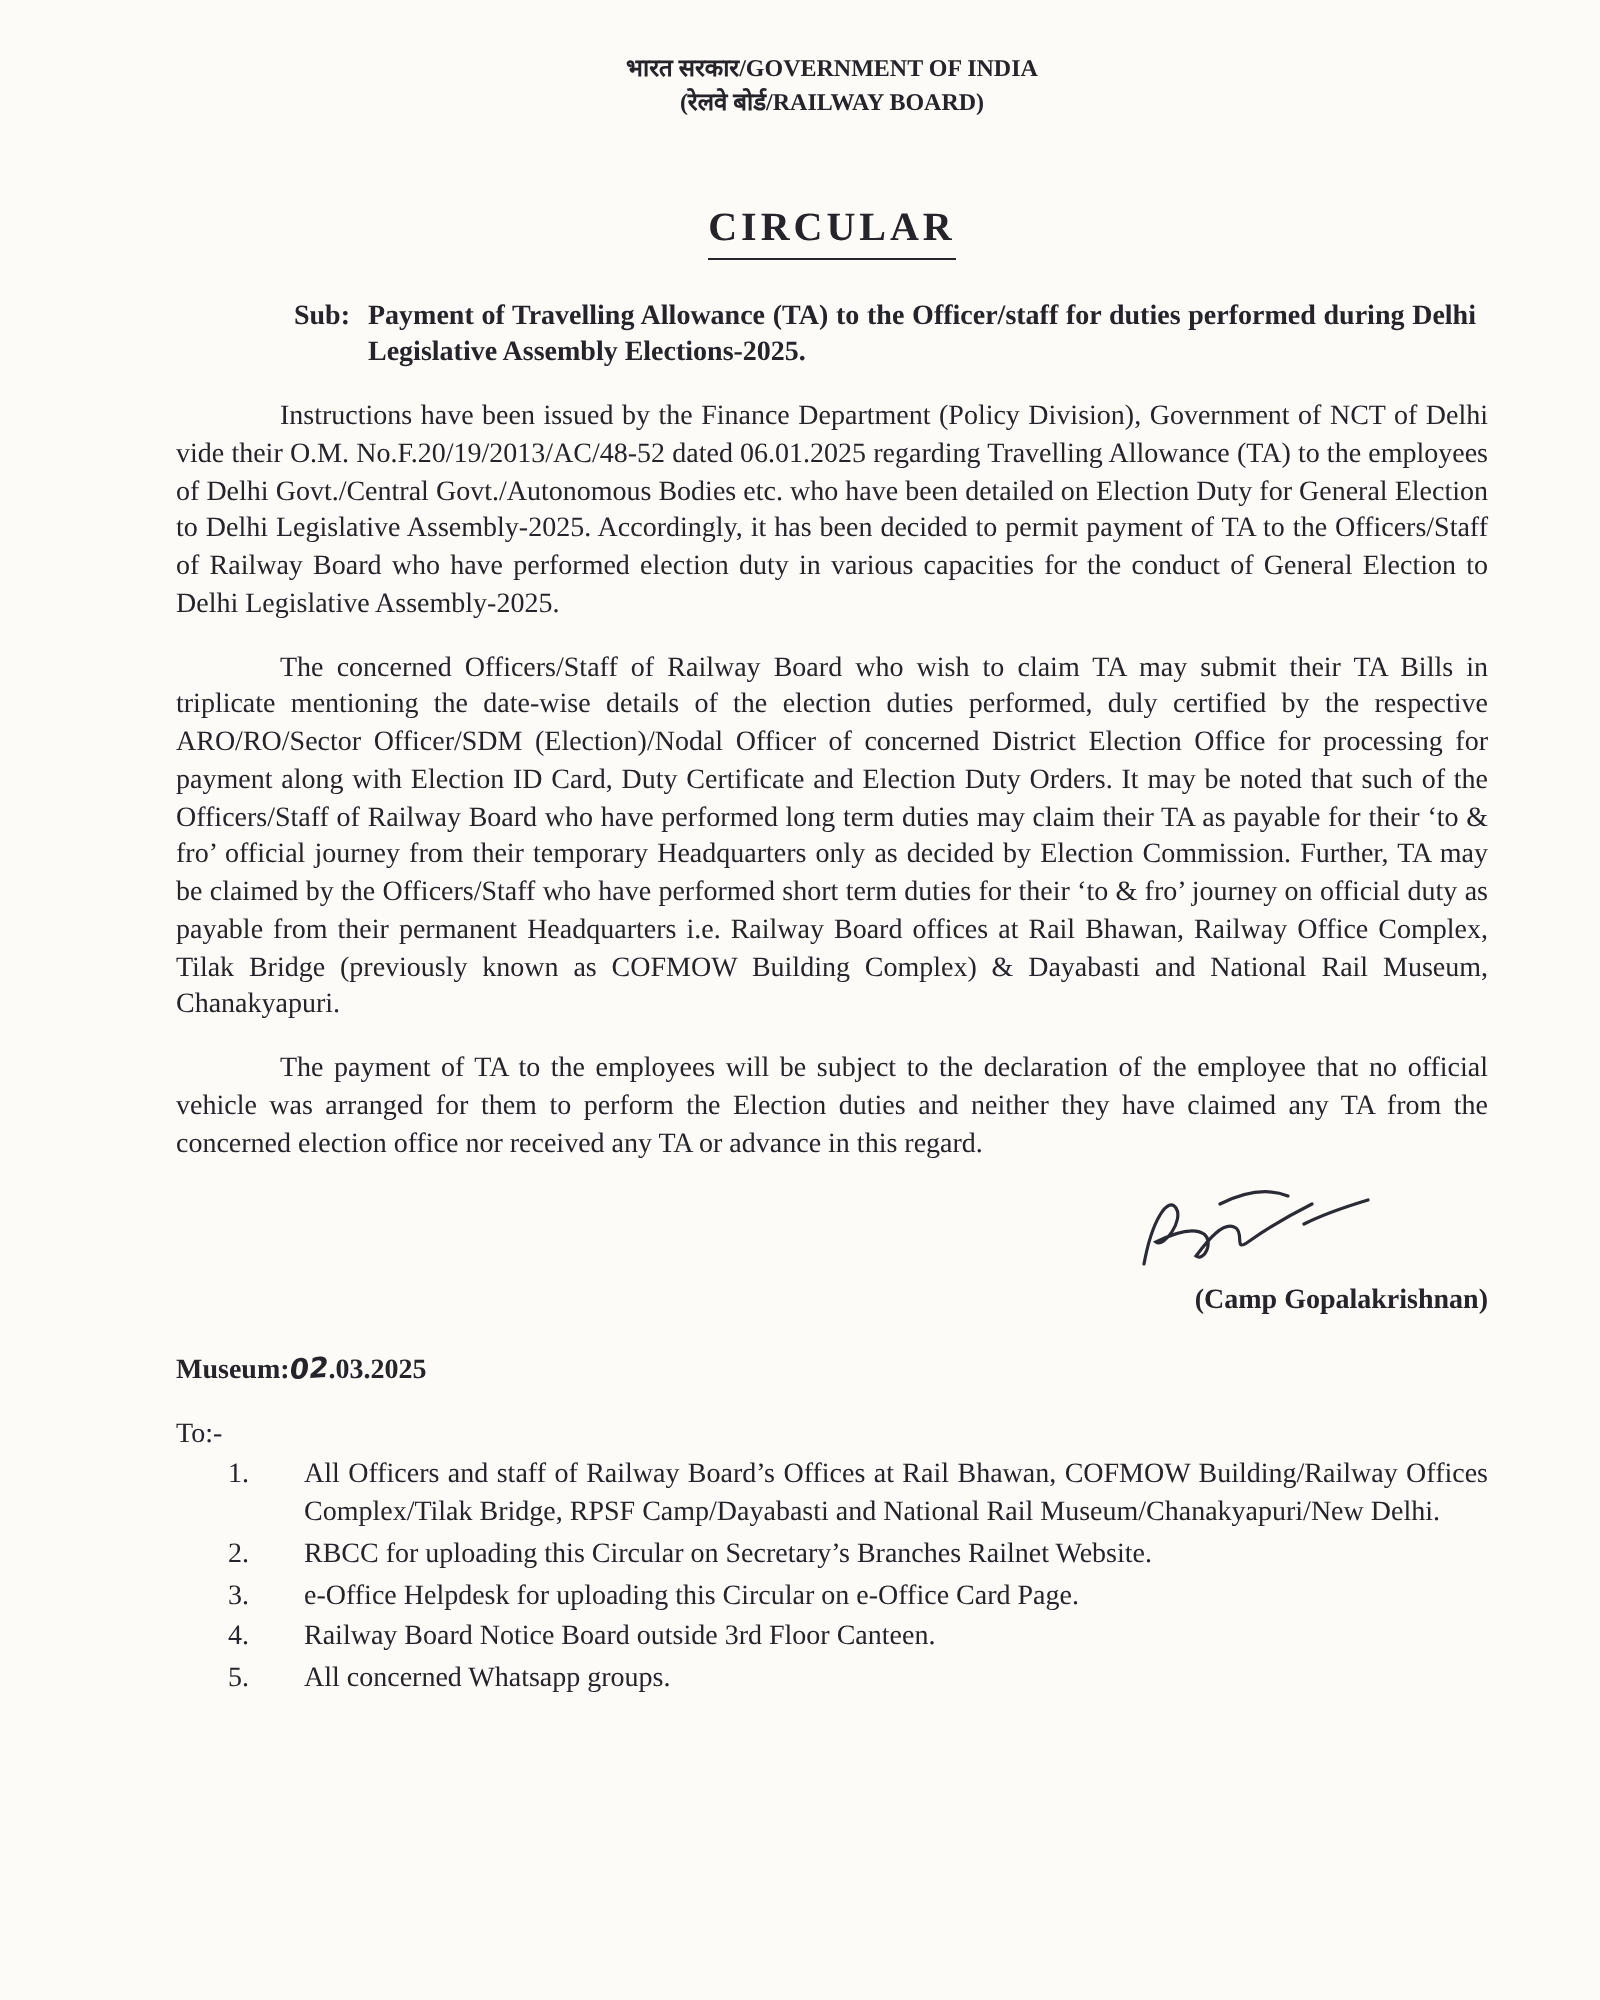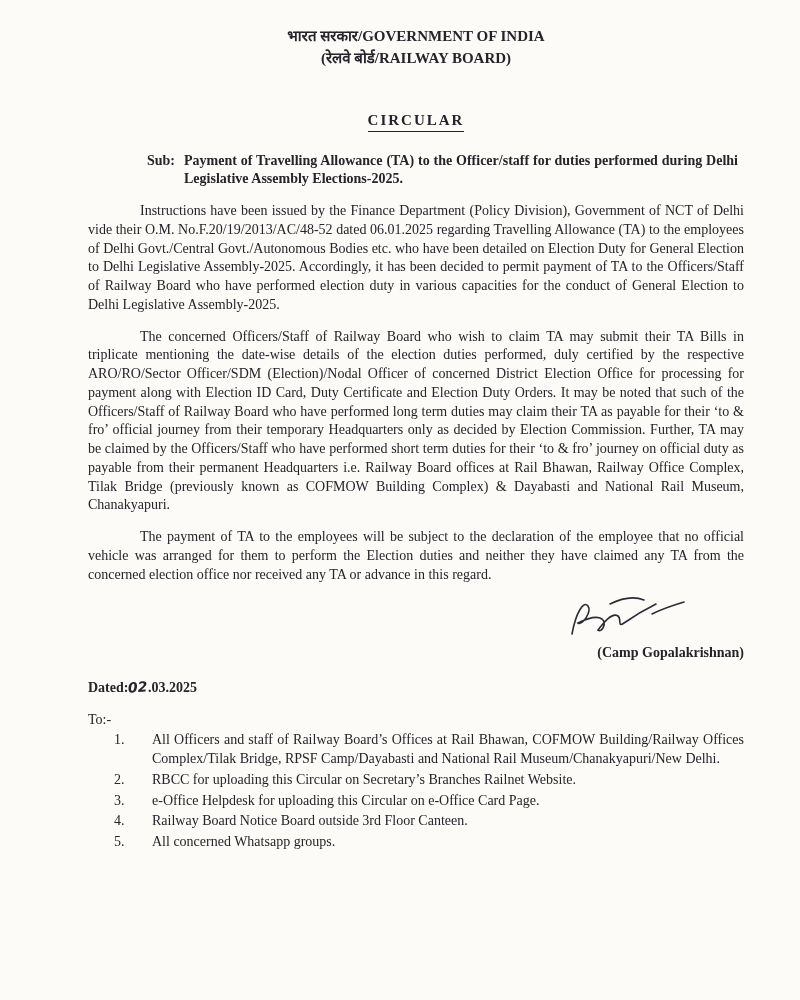--- a/index.html
+++ b/index.html
@@ -10,26 +10,26 @@
     margin: 0 auto;
     background: #fcfbf7;
     color: #24242a;
     font-family: "Liberation Serif", "DejaVu Serif", serif;
     font-size: 14px;
     line-height: 1.34;
     padding: 26px 56px 14px 88px;
     overflow: hidden;
     position: relative;
   }
-  .letterhead { text-align: center; font-weight: 700; font-size: 15px; line-height: 1.45; }
+  .letterhead { text-align: center; font-weight: 700; font-size: 12px; line-height: 1.45; }
   .title-row { text-align: center; margin-top: 40px; }
   .doc-title {
     display: inline-block;
     font-weight: 700;
-    font-size: 15px;
+    font-size: 20px;
     letter-spacing: 2px;
     border-bottom: 1.6px solid #24242a;
     padding-bottom: 1px;
   }
   .subject { display: flex; margin: 20px 0 0 50px; font-weight: 700; }
   .sub-label { flex: 0 0 46px; text-align: center; }
   .sub-text { flex: 1; text-align: justify; padding-right: 6px; }
   .para { margin: 13px 0 0 0; text-align: justify; text-indent: 52px; }
   .sig-block { margin-top: 8px; text-align: right; font-weight: 700; }
   .sig-scribble { display: block; margin-left: auto; margin-right: 52px; width: 140px; height: 52px; }
@@ -73,21 +73,21 @@
 
   <div class="sig-block">
     <svg class="sig-scribble" viewBox="0 0 140 52" xmlns="http://www.w3.org/2000/svg">
       <path d="M20 42 C24 20 32 8 36 14 C40 20 30 34 26 31 C34 27 44 23 50 27 C55 31 50 41 46 38 C52 30 60 20 66 24 C70 27 65 36 72 31 C82 24 92 18 104 12 M58 12 C70 6 82 4 92 8 M100 22 C110 17 122 13 132 10" stroke="#2b2b35" stroke-width="1.6" fill="none" stroke-linecap="round"></path>
     </svg>
     <div class="sig-line">(Camp Gopalakrishnan)</div>
   </div>
 
   <div class="ref-block">
     <div>
-      <span>Dated:</span><span class="handwrit">02</span><span>.03.2025</span>
+      <span>Museum:</span><span class="handwrit">02</span><span>.03.2025</span>
     </div>
   </div>
 
   <div class="to-label">To:-</div>
 
   <div class="dist-list">
     <div class="dist-item">
       <span class="dist-num">1.</span>
       <span class="dist-text">All Officers and staff of Railway Board’s Offices at Rail Bhawan, COFMOW Building/Railway Offices Complex/Tilak Bridge, RPSF Camp/Dayabasti and National Rail Museum/Chanakyapuri/New Delhi.</span>
     </div>

